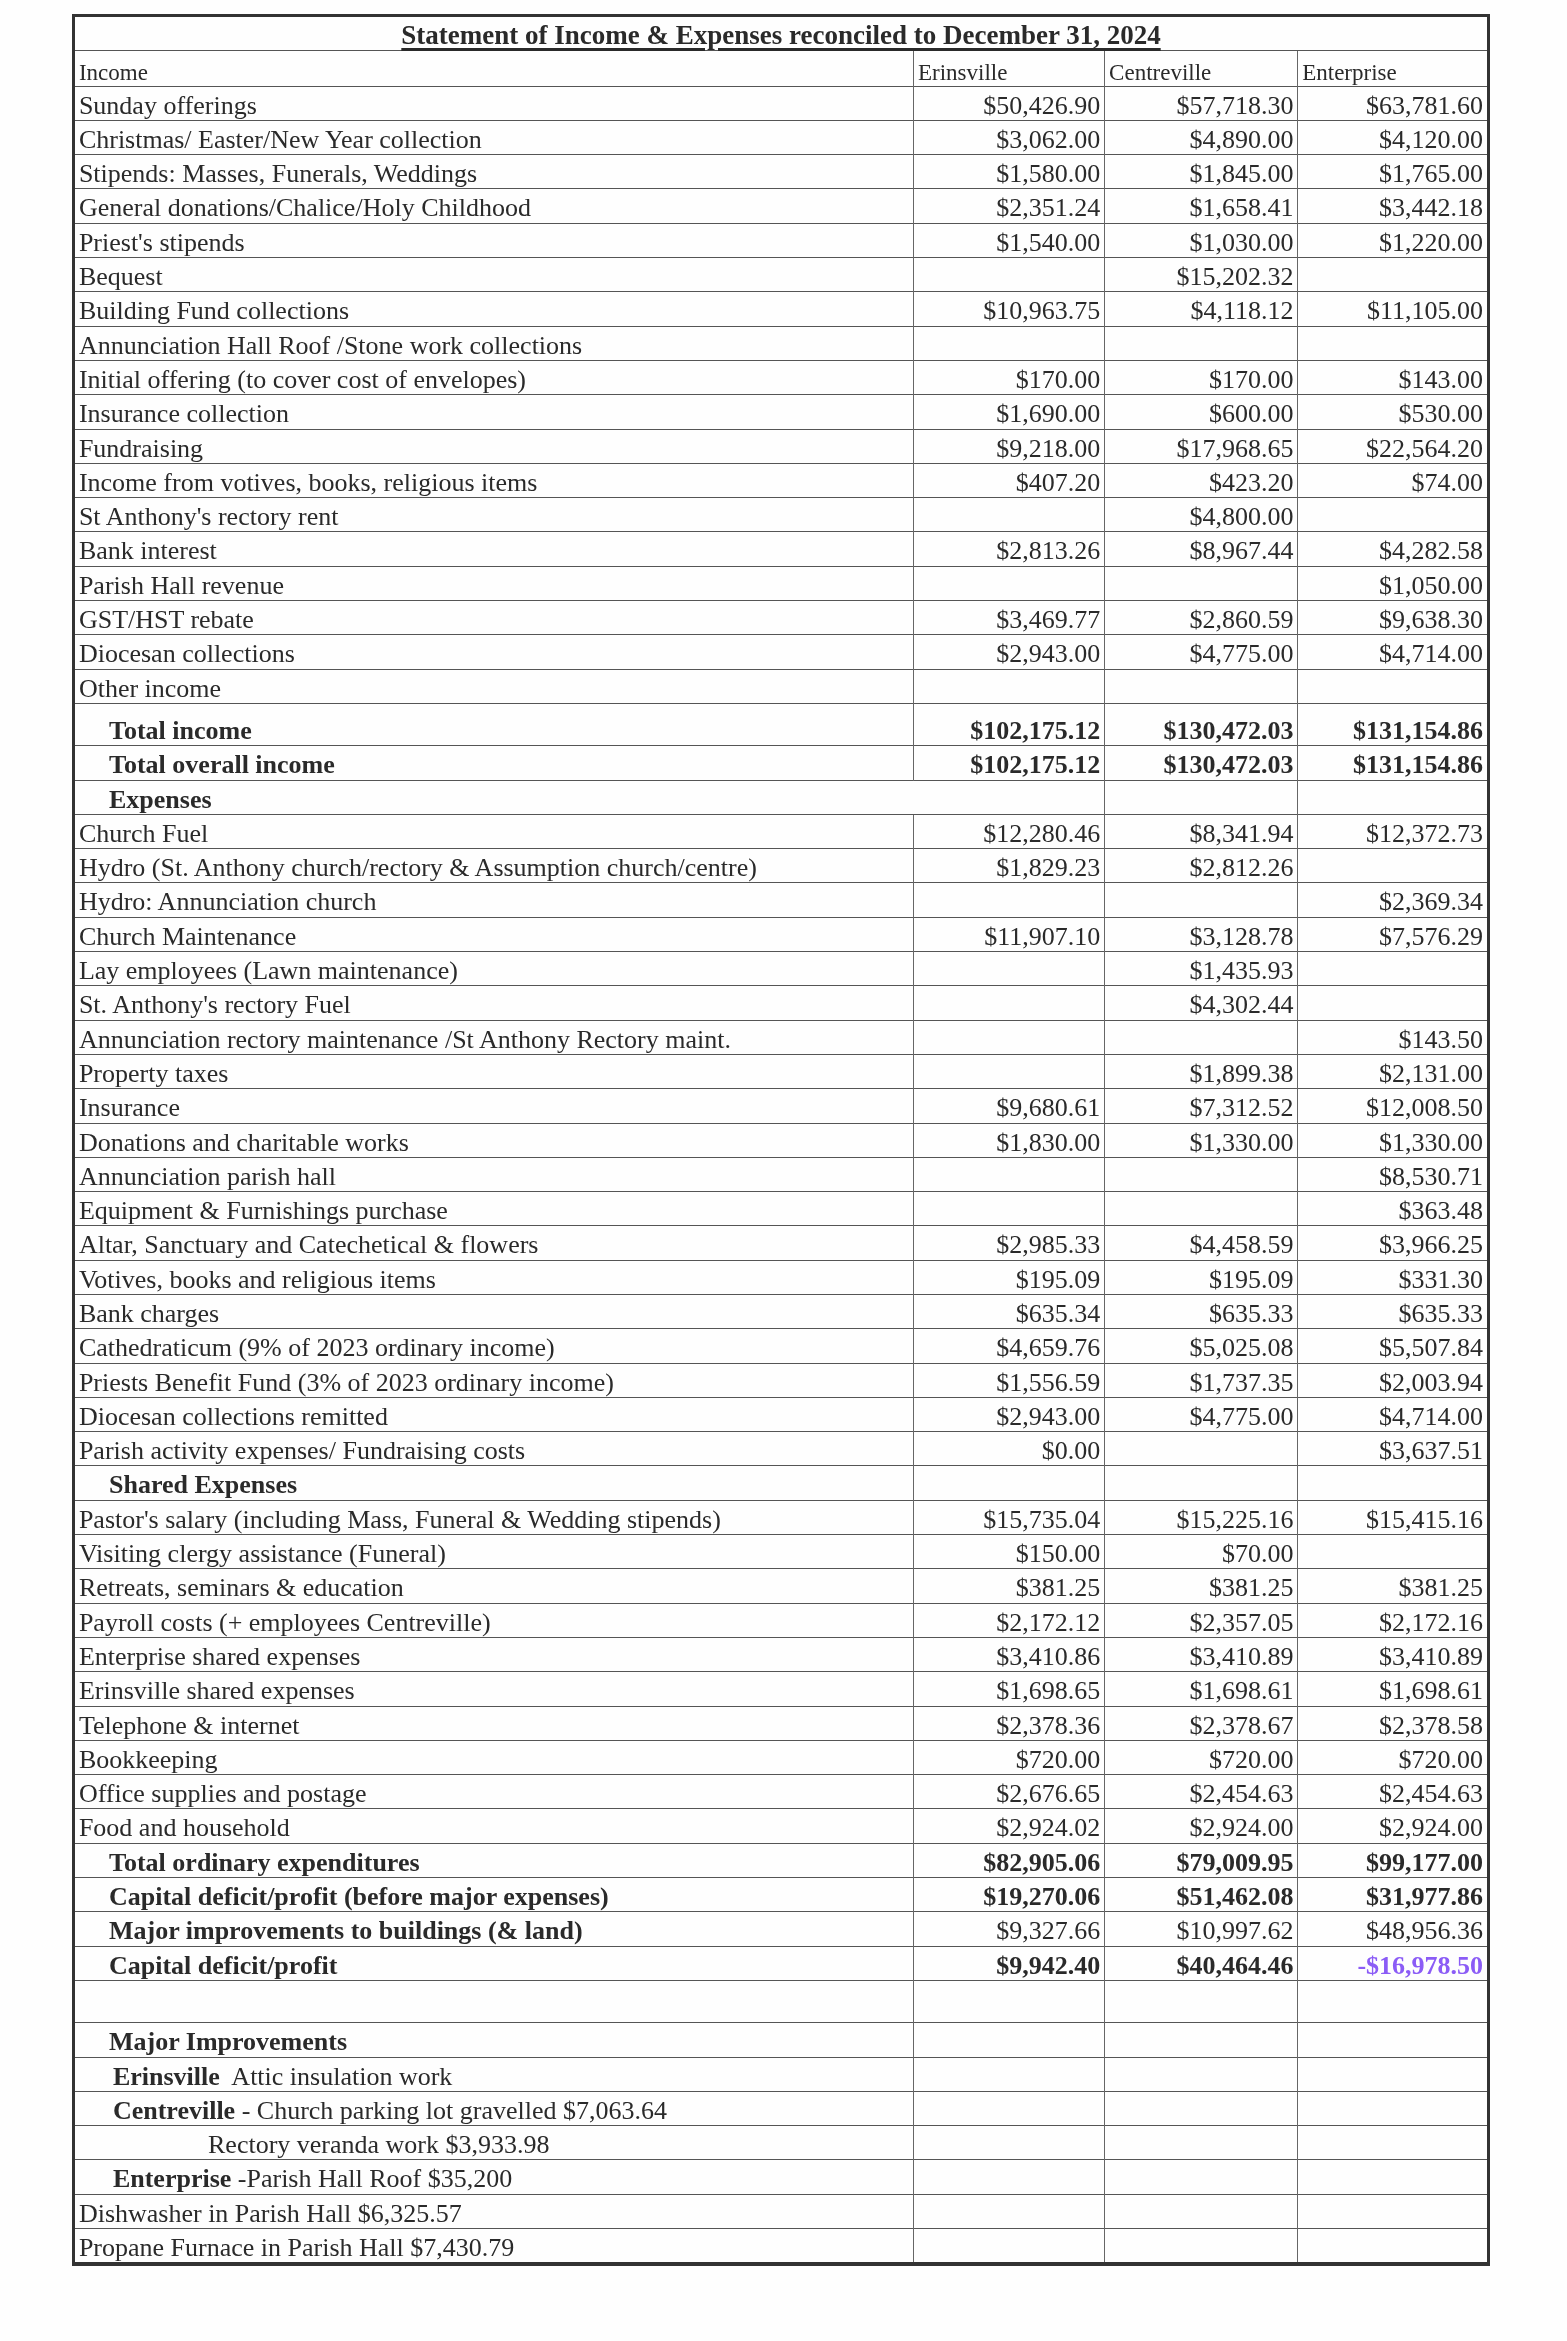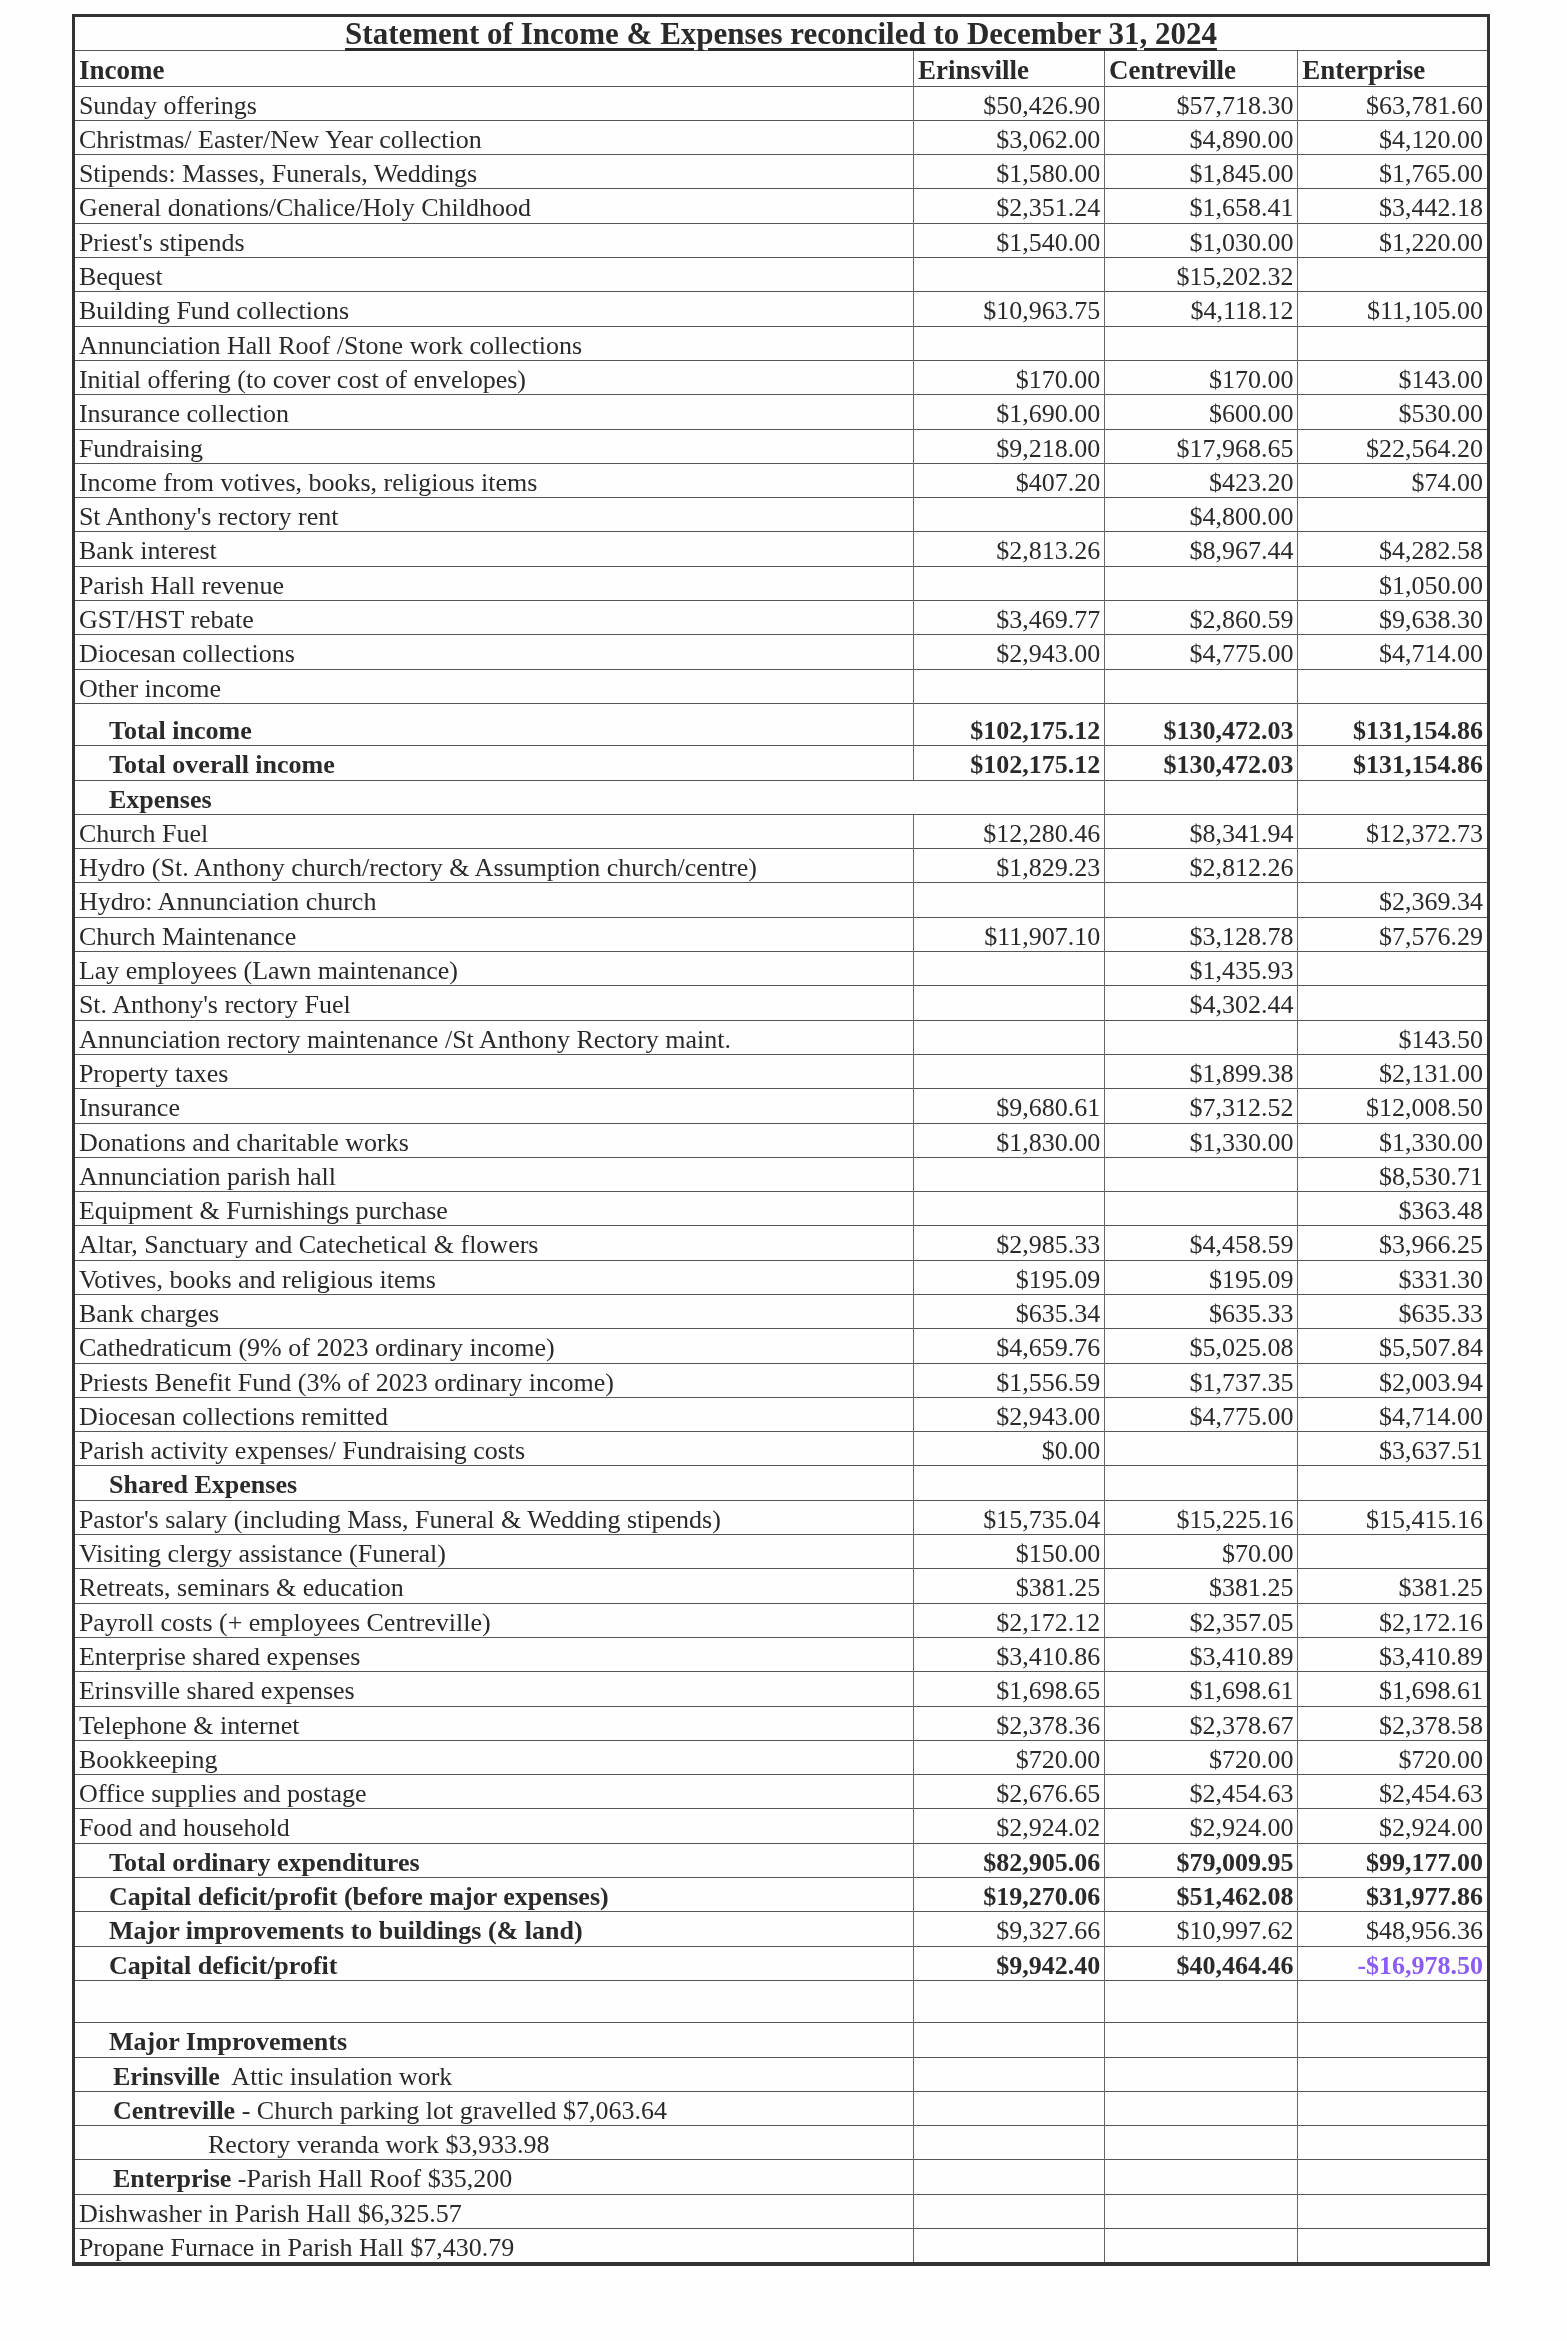--- a/index.html
+++ b/index.html
@@ -10,24 +10,24 @@
   table { border-collapse: collapse; width: 1412px; table-layout: fixed; }
   col.c-label { width: 838px; }
   col.c-num { width: 191px; }
   col.c-num2 { width: 193px; }
   col.c-num3 { width: 189px; }
   td { border-top: 1.3px solid #555; border-left: 0.6px solid #666; padding: 0 3.9px;
        height: 32px; font-size: 26px; line-height: 1; white-space: nowrap;
        vertical-align: bottom; padding-bottom: 1.3px; }
   td:first-child { border-left: none; }
   td.num { text-align: right; padding-right: 3.9px; }
-  tr.title td { height: 32px; text-align: center; font-weight: bold; font-size: 31px;
+  tr.title td { height: 32px; text-align: center; font-weight: bold; font-size: 27px;
                 border-top: none; vertical-align: bottom; }
   tr.title td span { text-decoration: underline; text-decoration-thickness: 3.2px; text-underline-offset: 3.9px; }
-  tr.header td { height: 33px; font-weight: bold; font-size: 27px; }
+  tr.header td { height: 33px; font-weight: normal; font-size: 23px; }
   tr.header td.colhead { text-align: left; padding-left: 3.9px; }
   tr.tall td { height: 40px; }
   .neg { color: #d9302a; }
   .indent { padding-left: 133px !important; }
   .b { font-weight: bold; padding-left: 34px; }
 </style>
 </head>
 <body>
 
 <div id="sheet">

